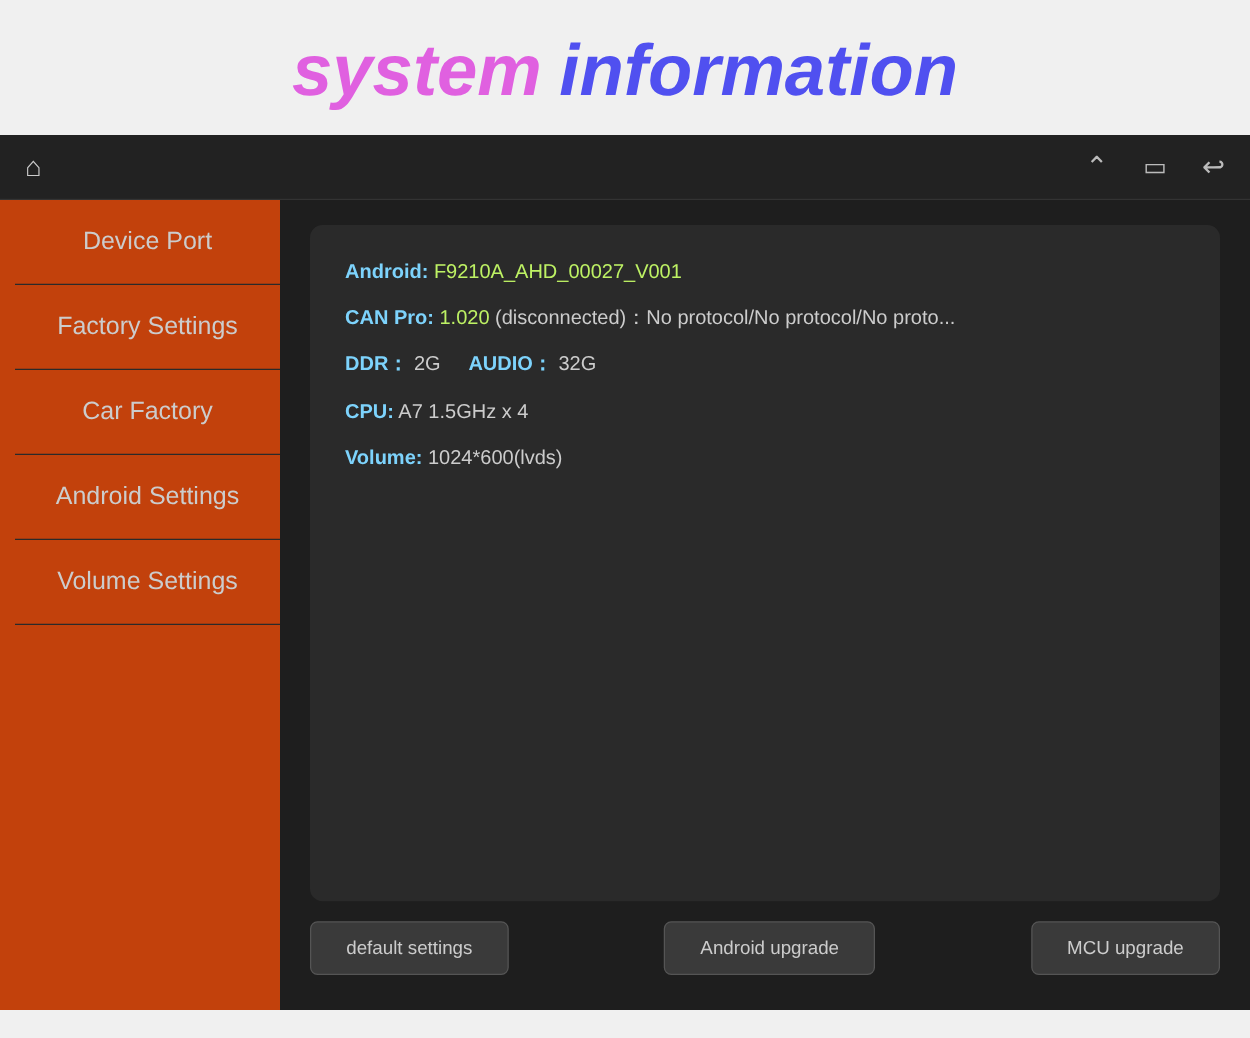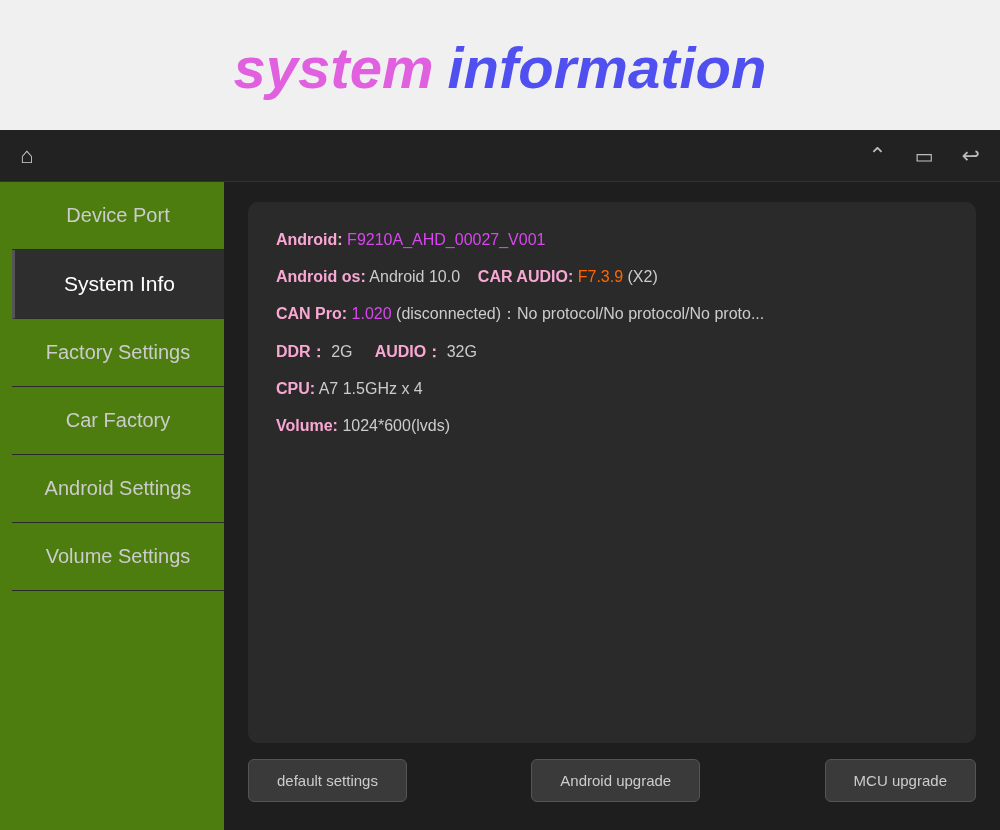--- a/index.html
+++ b/index.html
@@ -9,21 +9,21 @@
       background: #f0f0f0;
       font-family: Arial, sans-serif;
       overflow: hidden;
     }
 
     
     .title-area {
       background: #f0f0f0;
       text-align: center;
       padding: 18px 0 14px 0;
-      height: 130px;
+      height: 108px;
       display: flex;
       align-items: center;
       justify-content: center;
     }
     .title-system {
       font-size: 58px;
       font-weight: bold;
       color: #e060e0;
       font-style: italic;
       margin-right: 14px;
@@ -72,21 +72,21 @@
     
     .content-area {
       display: flex;
       flex: 1;
       overflow: hidden;
     }
 
     
     .sidebar {
       width: 224px;
-      background: #4d7c0f;
+      background: #c2410c;
       display: flex;
       flex-direction: column;
       flex-shrink: 0;
       padding-left: 12px;
     }
     .sidebar-item {
       padding: 22px 0;
       text-align: center;
       color: #ccc;
       font-size: 20px;
@@ -122,28 +122,28 @@
       flex-direction: column;
       gap: 10px;
     }
 
     .info-row {
       font-size: 16px;
       color: #ccc;
       line-height: 1.7;
     }
     .info-label {
-      color: #f9a8d4;
+      color: #7dd3fc;
       font-weight: bold;
     }
     .info-value {
       color: #ccc;
     }
     .info-value-cyan {
-      color: #d946ef;
+      color: #bef264;
     }
     .info-value-orange {
       color: #ff6600;
     }
 
     
     .buttons-row {
       display: flex;
       gap: 16px;
       justify-content: space-between;
@@ -193,23 +193,20 @@
       <span class="back-icon">↩</span>
     </div>
   </div>
 
   <div class="content-area">
 
     <div class="sidebar">
       <div class="sidebar-item">
         <span>Device Port</span>
       </div>
-      <div class="sidebar-item active">
-        <span>System Info</span>
-      </div>
       <div class="sidebar-item">
         <span>Factory Settings</span>
       </div>
       <div class="sidebar-item">
         <span>Car Factory</span>
       </div>
       <div class="sidebar-item">
         <span>Android Settings</span>
       </div>
       <div class="sidebar-item">
@@ -219,28 +216,20 @@
 
     <div class="main-panel">
 
       <div class="info-card">
 
         <div class="info-row">
           <span class="info-label">Android:</span>
           <span class="info-value-cyan">F9210A_AHD_00027_V001</span>
         </div>
 
-        <div class="info-row">
-          <span class="info-label">Android os:</span>
-          <span class="info-value">Android 10.0</span>
-          &nbsp;&nbsp;
-          <span class="info-label">CAR AUDIO:</span>
-          <span class="info-value-orange">F7.3.9</span>
-          <span class="info-value">(X2)</span>
-        </div>
 
         <div class="info-row">
           <span class="info-label">CAN Pro:</span>
           <span class="info-value-cyan">1.020</span>
           <span class="info-value">(disconnected)：No protocol/No protocol/No proto...</span>
         </div>
 
         <div class="info-row">
           <span class="info-label">DDR：</span>
           <span class="info-value">2G</span>

